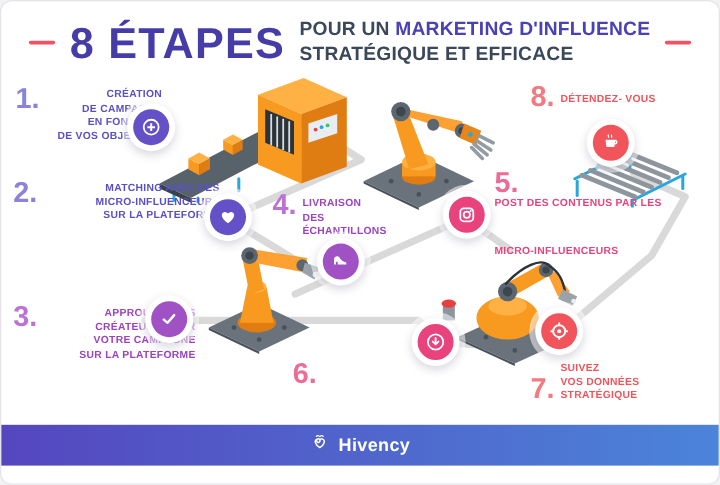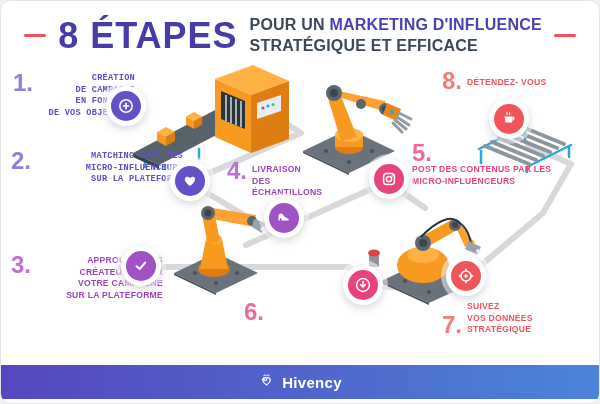--- a/index.html
+++ b/index.html
@@ -39,26 +39,26 @@
   .step .num{font-weight:700;font-size:24px;line-height:.85;}
   .step .lines{display:flex;flex-direction:column;font-weight:700;font-size:8.6px;line-height:1.35;letter-spacing:.25px;}
   .s1{left:12px;top:72px;width:122px;} .s1 .lines{flex:1;align-items:flex-end;text-align:right;}
   .s2{left:10px;top:150px;width:172px;} .s2 .lines{flex:1;align-items:flex-end;text-align:center;}
   .s3{left:10px;top:254px;width:152px;} .s3 .lines{flex:1;align-items:flex-end;text-align:right;}
   .s4{left:226px;top:160px;width:116px;} .s4 .lines{padding-top:3px;}
   .s5{left:411px;top:142px;width:186px;flex-direction:column;gap:1px;}
   .s6{left:243px;top:301px;width:195px;align-items:flex-end;}
   .s7{left:441px;top:300px;width:140px;align-items:flex-end;}
   .s8{left:441px;top:70px;width:155px;} .s8 .lines{padding-top:6px;}
-  .s1 .num,.s2 .num{color:#8d82da;} .s1 .lines,.s2 .lines{color:#5a50c5;font-family:Liberation Mono, monospace;}
+  .s1 .num,.s2 .num{color:#8d82da;} .s1 .lines,.s2 .lines{color:#5a50c5;}
   .s3 .num,.s4 .num{color:#bb72d4;} .s3 .lines,.s4 .lines{color:#9c43bd;}
-  .s5 .num,.s6 .num{color:#ee6b97;} .s5 .lines,.s6 .lines{color:#e8437c;}
+  .s5 .num,.s6 .num{color:#ee6b97;} .s5 .lines,.s6 .lines{color:#e8437c;gap:28px;}
   .s7 .num,.s8 .num{color:#f57a80;} .s7 .lines,.s8 .lines{color:#f2545b;}
   
-  .footer{position:absolute;left:0;right:0;bottom:4px;height:34px;z-index:6;
+  .footer{position:absolute;left:0;right:0;bottom:15px;height:34px;z-index:6;
     background:linear-gradient(90deg,#5546bf 0%,#4b84d9 100%);
     display:flex;align-items:center;justify-content:center;gap:7px;color:#fff;}
   .brand{font-size:15px;font-weight:700;letter-spacing:.3px;}
 </style>
 </head>
 <body>
 
 <div class="canvas">
 
   <div class="titlebar">

